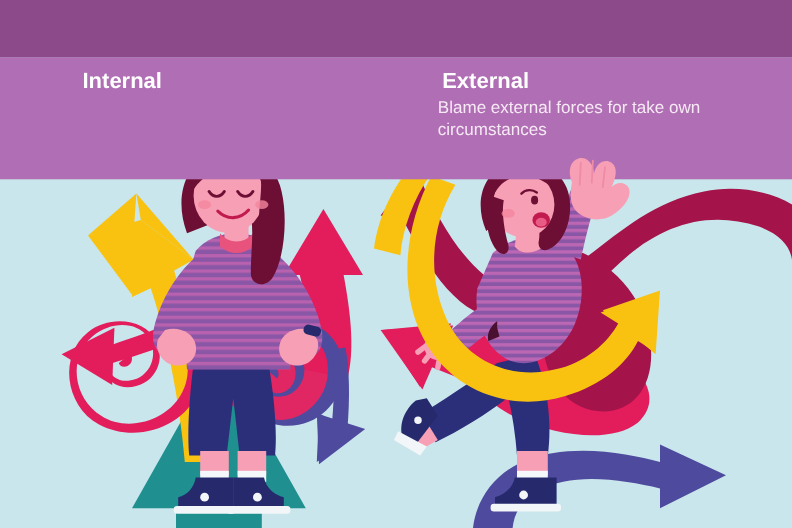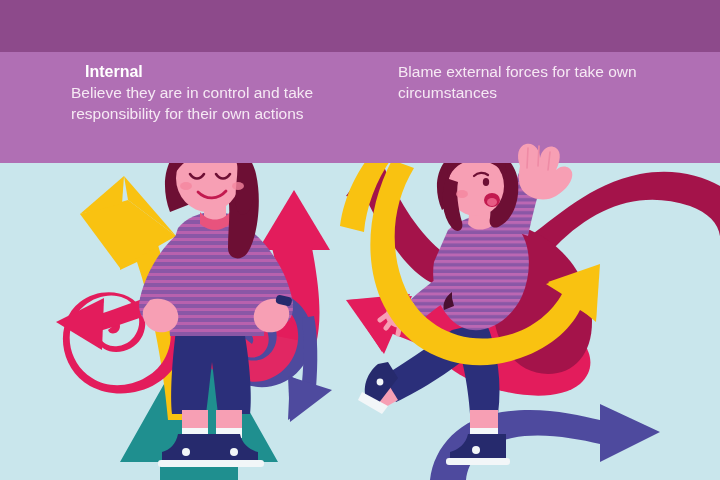--- a/index.html
+++ b/index.html
@@ -22,22 +22,22 @@
   .sub-band{
     position:absolute;left:0;top:52px;width:720px;height:111px;
     background:#b06fb4;z-index:20;
   }
   .sub-col{
     position:absolute;top:62px;z-index:41;color:#ffffff;
   }
   .sub-col.left{left:71px;width:310px;}
   .sub-col.right{left:398px;width:310px;}
   .sub-head{
-    font-size:16px;font-weight:bold;color:#ffffff;line-height:1.28;
-    margin:0 0 1px 14px;
+    font-size:20px;font-weight:bold;color:#ffffff;line-height:1.28;
+    margin:0 0 1px 4px;
   }
   .sub-body{
     font-size:15.5px;font-weight:normal;color:#f6e9f4;line-height:1.33;
     margin:0;
   }
   
   .stage{
     position:absolute;left:0;top:0;width:720px;height:480px;z-index:10;
   }
   .stage svg{display:block;}
@@ -339,24 +339,24 @@
       </g>
     </svg>
   </div>
 
   <div class="sub-band"></div>
   <div class="title-band"></div>
   <div class="title-text">Internal vs. External Locus of Control</div>
 
   <div class="sub-col left">
     <p class="sub-head">Internal</p>
-    <p class="sub-body">Believe they are in control and take responsibility for their own actions</p>
   </div>
 
   <div class="sub-col right">
+    <p class="sub-head">External</p>
     <p class="sub-body">Blame external forces for take own circumstances</p>
   </div>
 
   <div class="hand-over">
     <svg width="720" height="480" viewBox="0 0 720 480" xmlns="http://www.w3.org/2000/svg">
       <g>
         <path d="M520 166 C516 156 518 146 526 144 C534 142 540 150 540 158
                  C542 148 550 144 556 148 C562 152 560 162 556 170
                  C562 164 570 166 572 172 C574 180 566 190 556 196
                  C546 202 532 200 524 192 C518 186 518 176 520 166 Z" fill="#f79fb4"></path>

